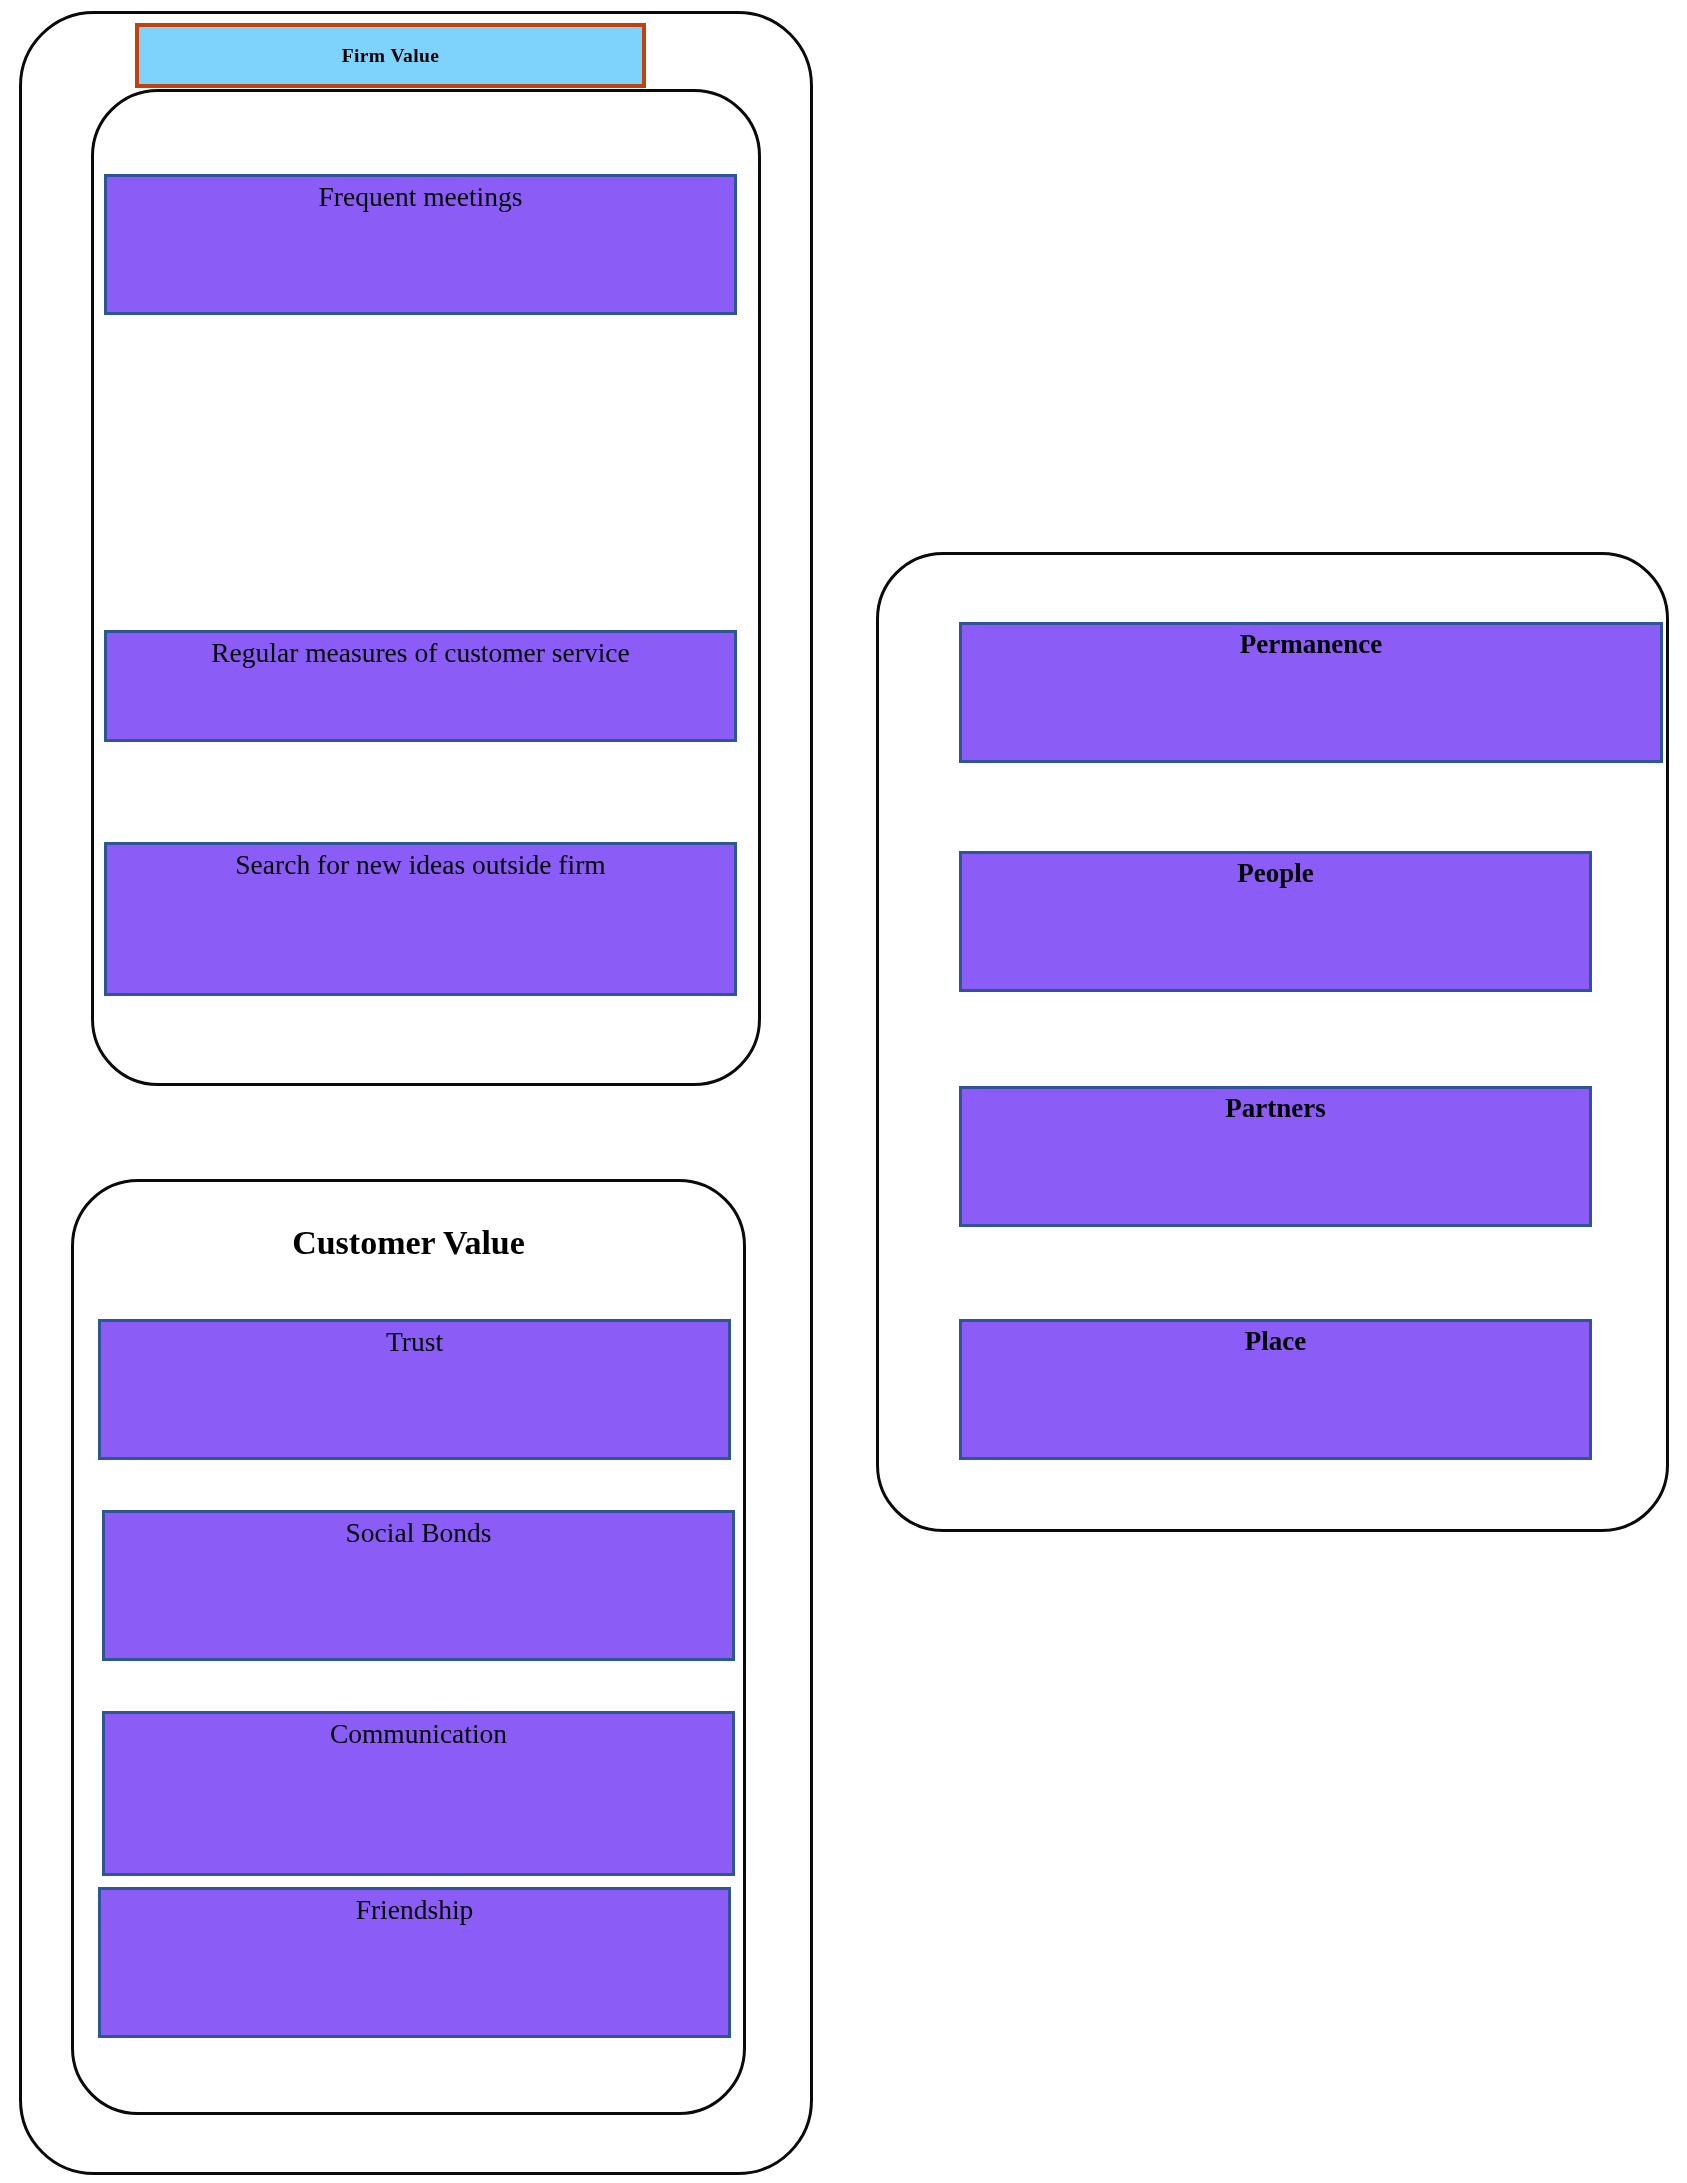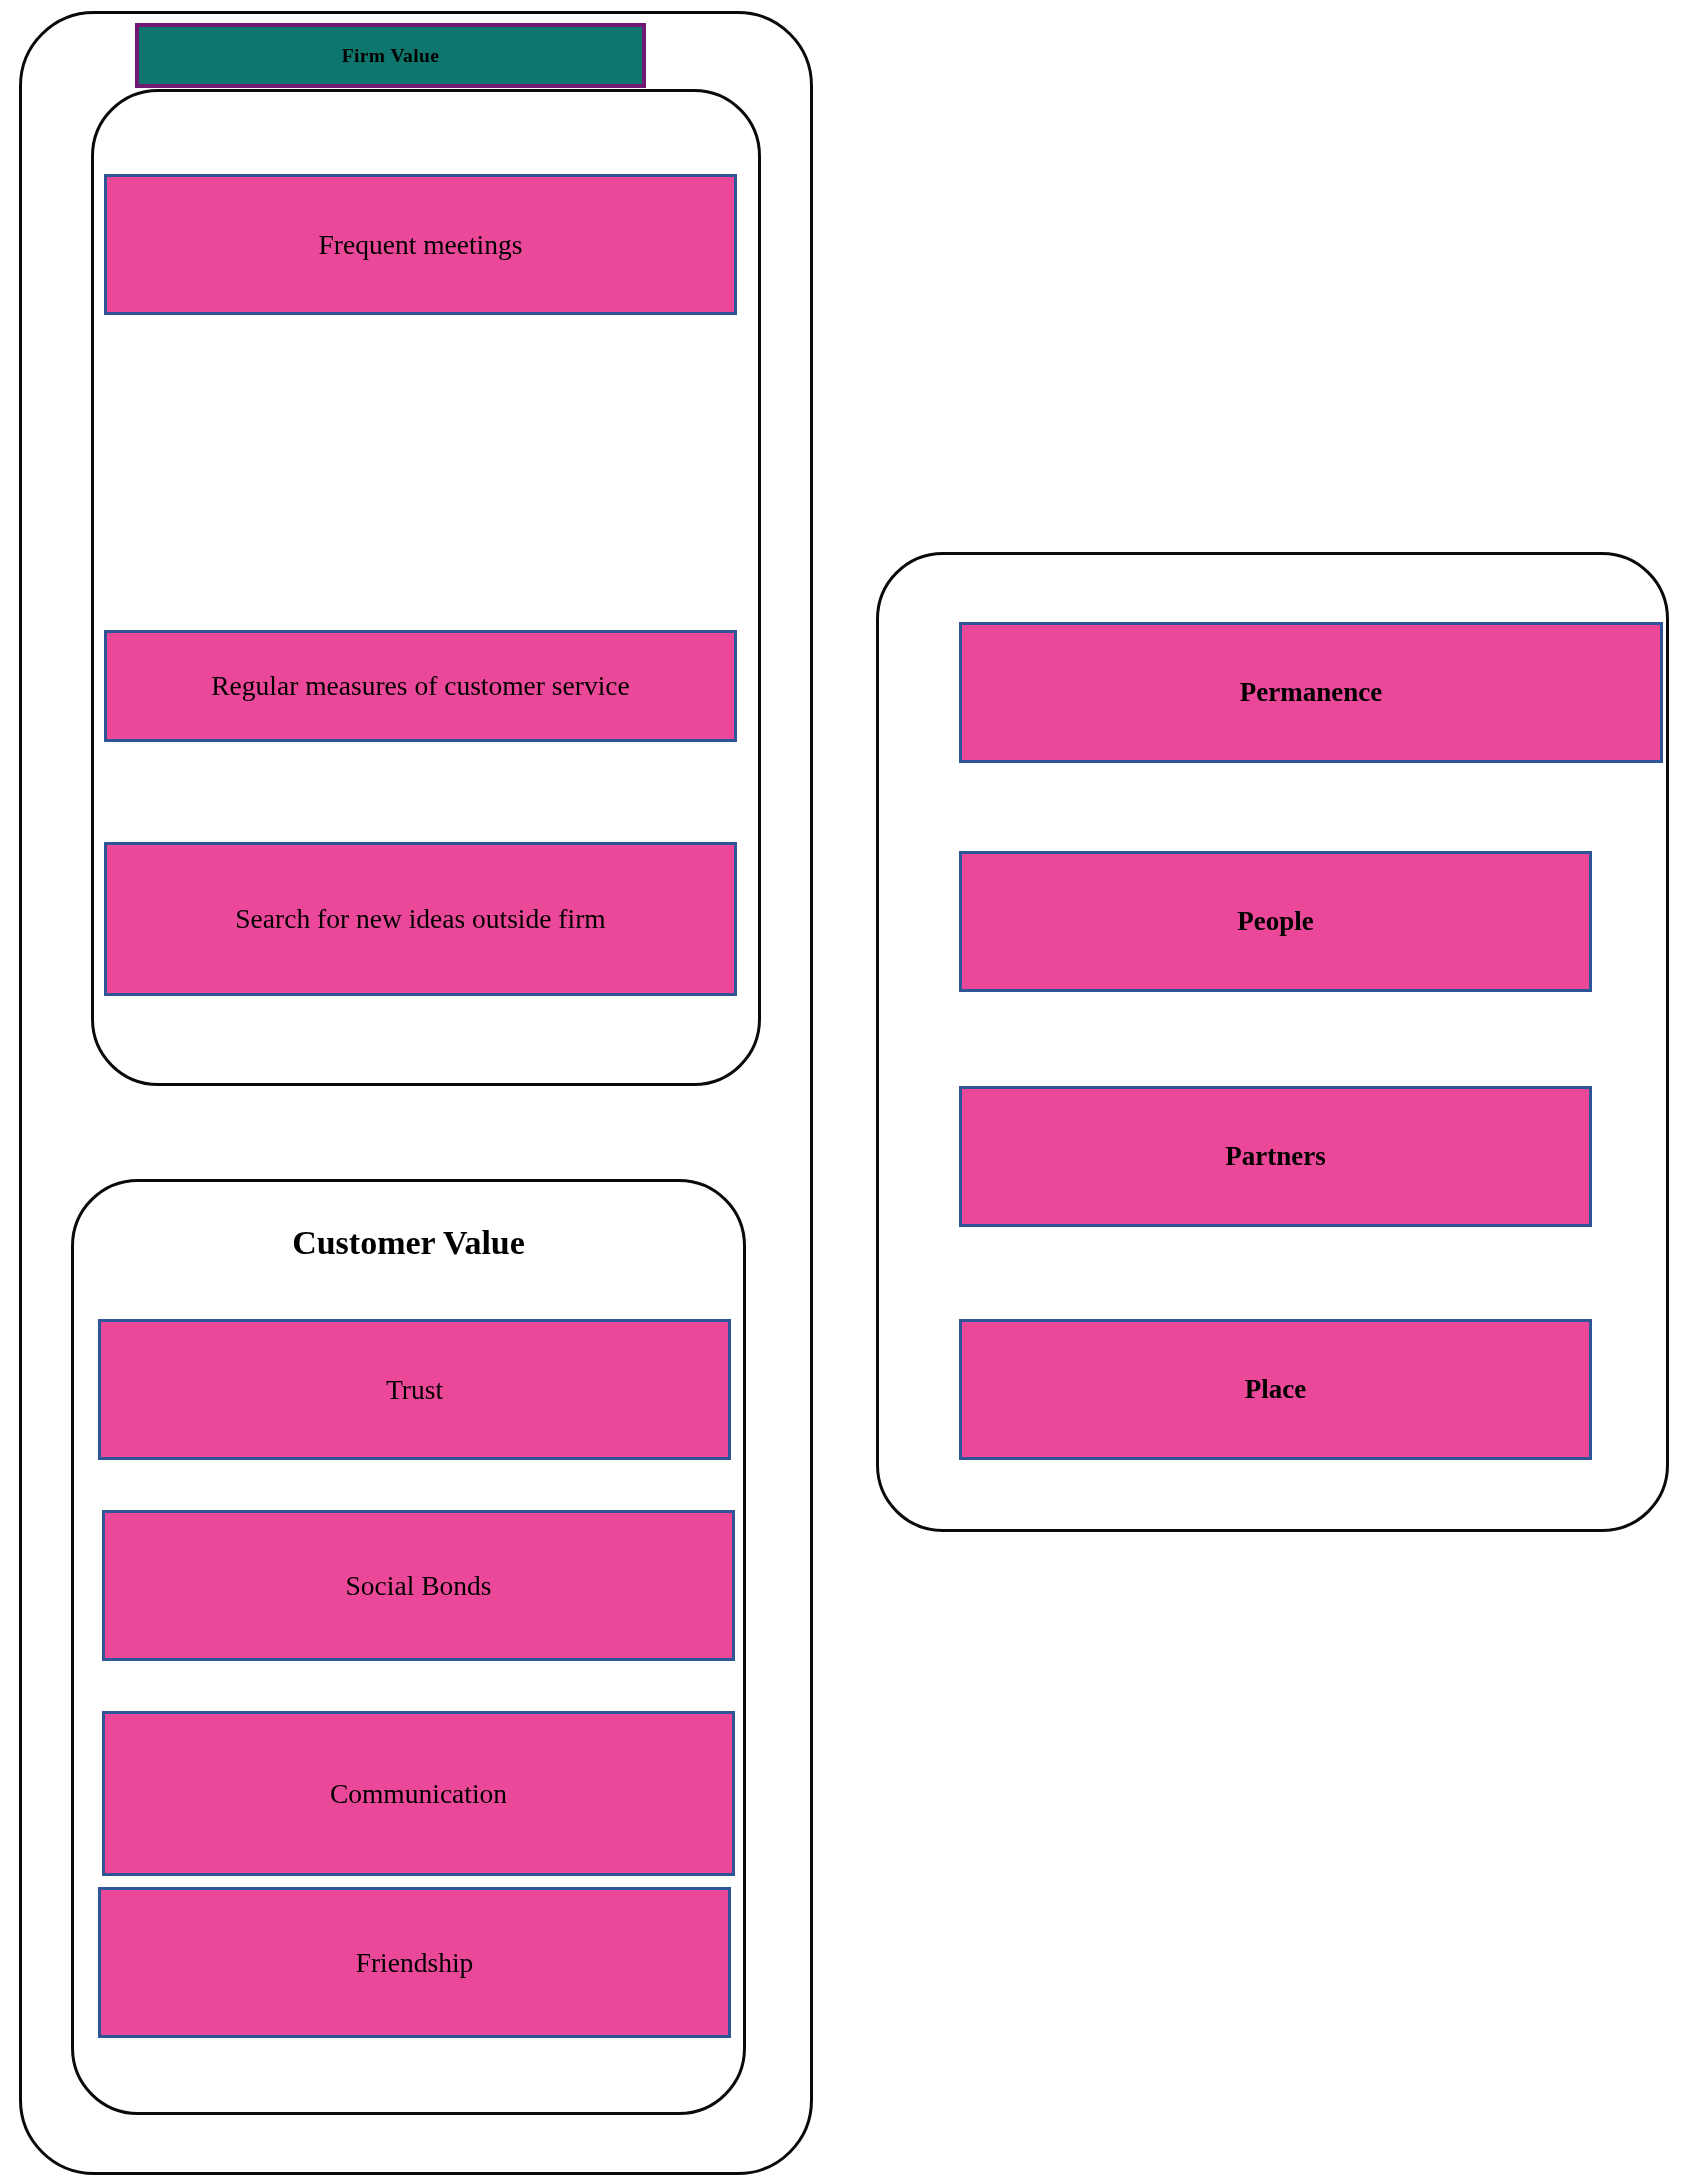--- a/index.html
+++ b/index.html
@@ -26,43 +26,42 @@
   #outer-shell{ left:18.6px;  top:11px;   width:794px; height:2164px; border-radius:75px; }
   #firm-shell{  left:91px; top:89px;  width:670px; height:997px; border-radius:67px; }
   #cust-shell{  left:71px; top:1179px; width:675px; height:936px; border-radius:67px; }
   #right-shell{ left:876px;top:552px; width:793px; height:980px; border-radius:67px; }
 
   
   #firm-title-box{
     position:absolute;
     left:135px; top:23px;
     width:511px; height:65px;
-    border:4px solid #701a75;
+    border:4px solid #c2410c;
     box-sizing:border-box;
-    background:#0f766e;
+    background:#7dd3fc;
     display:flex;
     align-items:center;
     justify-content:center;
     z-index:6;
   }
   #firm-title-box .t{
     font-size:19.5px;
     font-weight:bold;
     letter-spacing:0.4px;
     line-height:1;
   }
 
   
   .bbox{
     position:absolute;
     border:3.1px solid #2e5596;
     box-sizing:border-box;
-    background:#ec4899;
+    background:#8b5cf6;
     display:flex;
-    align-items:center;
     z-index:4;
   }
   .bbox .txt{
     width:100%;
     padding:0 15px;
     font-size:27.5px;
     line-height:1.42;
   }
   .bbox.center .txt{ text-align:center; }
   .bbox.just   .txt{ text-align:justify; text-align-last:left; padding:0 18px; }

